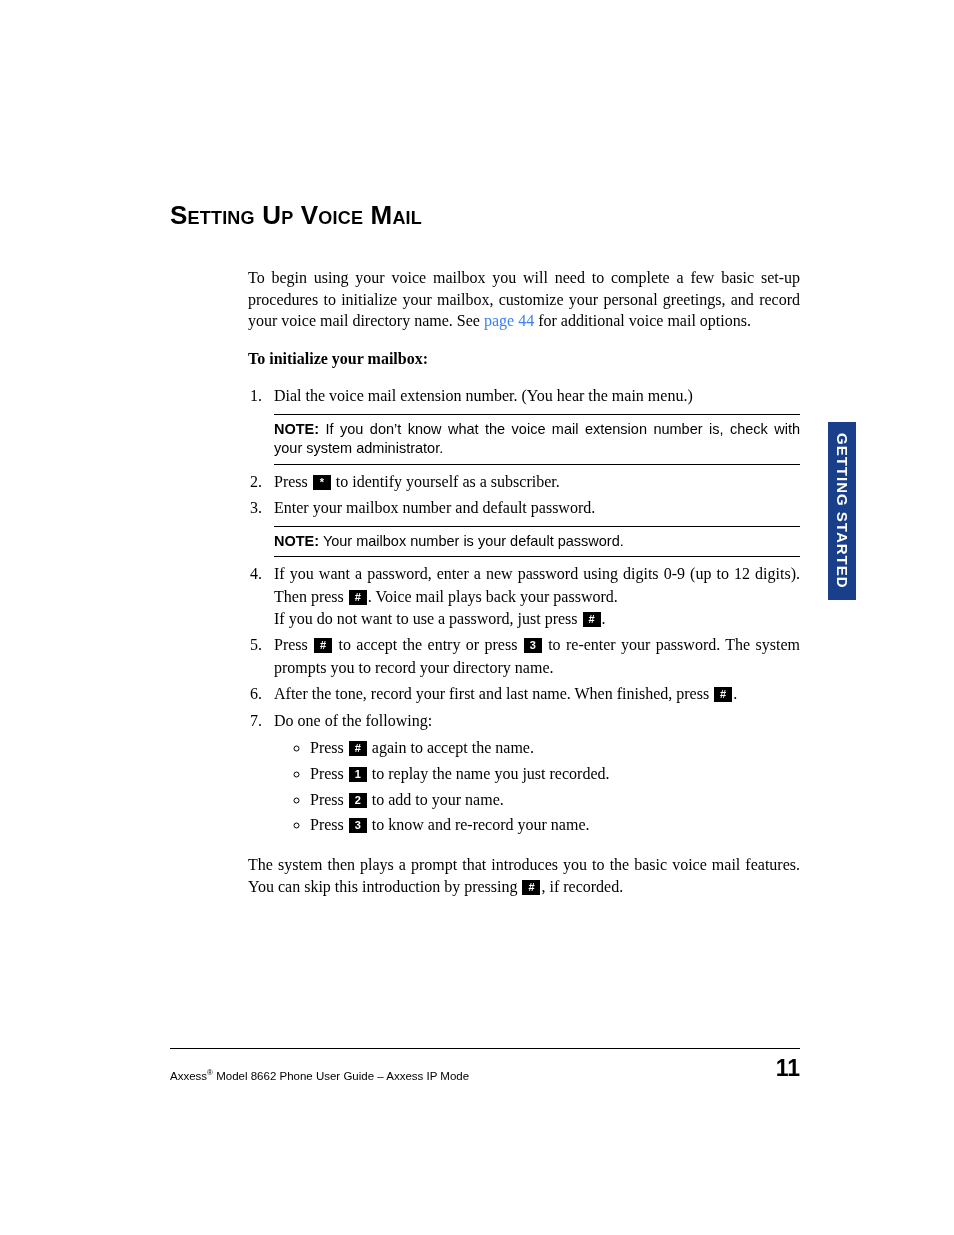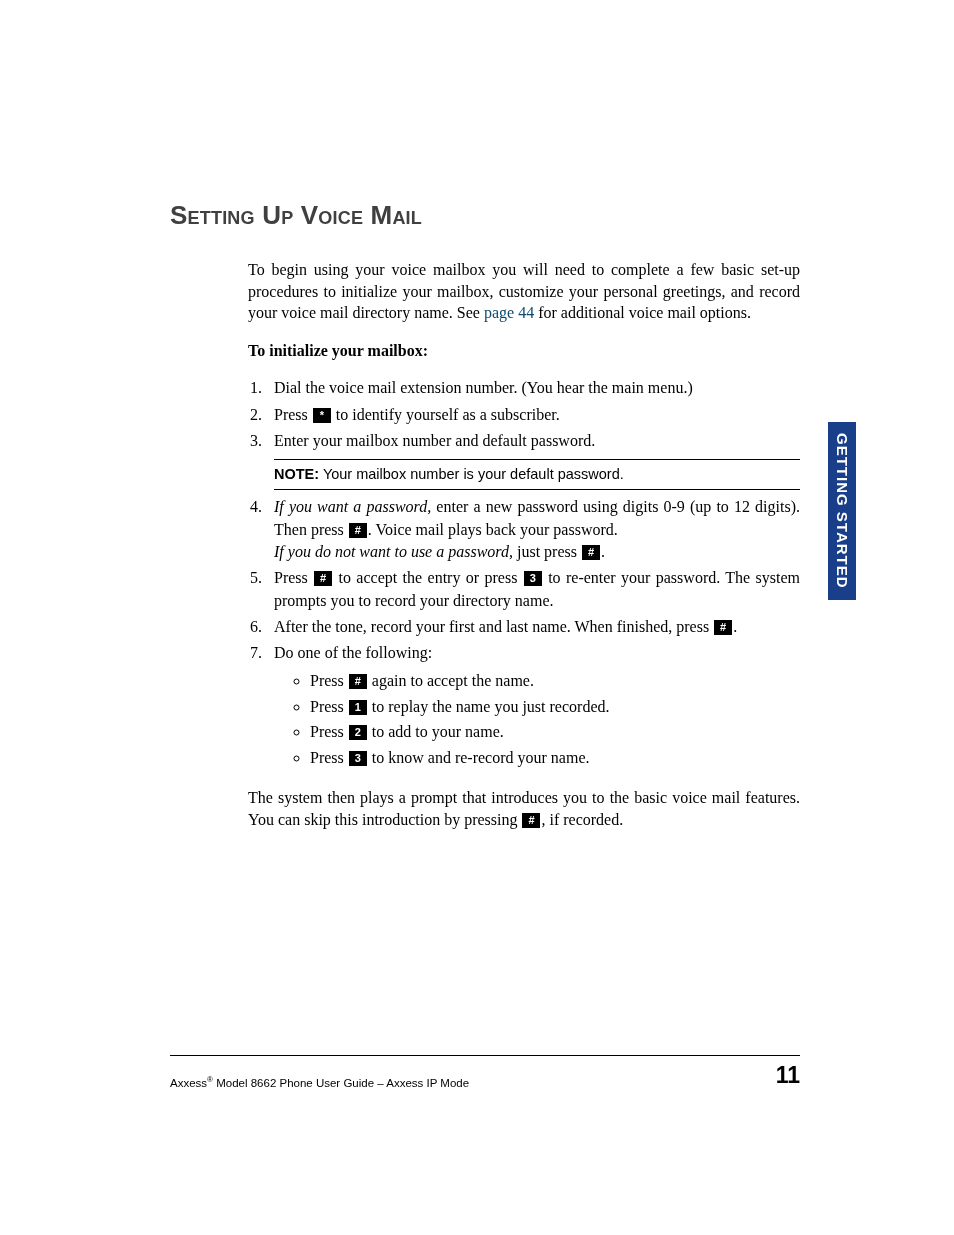--- a/index.html
+++ b/index.html
@@ -20,32 +20,32 @@
   .content {
     position: absolute;
     left: 170px;
     top: 200px;
     width: 630px;
   }
   .h1 {
     font-family: Arial, Helvetica, sans-serif;
     font-variant: small-caps;
     font-weight: bold;
-    color: #404040;
+    color: #000000;
     font-size: 26px;
-    margin-bottom: 28px;
+    margin-bottom: 36px;
     letter-spacing: 0.2px;
   }
   .intro {
     font-size: 16px;
     line-height: 1.35;
     margin-left: 78px;
     text-align: justify;
   }
-  .link { color: #0c4a6e; }
+  .link { color: #3b82f6; }
   .h2 {
     font-family: Arial, Helvetica, sans-serif;
     font-weight: bold;
     font-size: 22px;
     margin-top: 18px;
     margin-bottom: 6px;
     margin-left: 26px;
   }
   .para {
     font-size: 16px;
@@ -89,21 +89,21 @@
     font-family: Arial, Helvetica, sans-serif;
     font-weight: bold;
     font-size: 11px;
     line-height: 13px;
     width: 18px;
     text-align: center;
     vertical-align: 1px;
     padding: 1px 0;
     margin: 0 1px;
   }
-  .italic { font-style: italic; }
+  .italic { }
   ul.subbullets {
     margin: 4px 0 4px 16px;
     padding-left: 20px;
     font-size: 16px;
     line-height: 1.55;
   }
   ul.subbullets li { margin: 1px 0; }
   .sidebar-tab {
     position: absolute;
     right: 98px;
@@ -119,21 +119,21 @@
     align-items: center;
     justify-content: center;
   }
   .sidebar-tab span {
     writing-mode: vertical-rl;
     letter-spacing: 1px;
   }
   .footer {
     position: absolute;
     left: 170px;
-    bottom: 146px;
+    bottom: 153px;
     width: 630px;
     border-top: 1px solid #000;
     padding-top: 6px;
     display: flex;
     justify-content: space-between;
     align-items: flex-end;
     font-family: Arial, Helvetica, sans-serif;
   }
   .footer-left { font-size: 11.5px; }
   .footer-left sup { font-size: 8px; }
@@ -152,20 +152,23 @@
     </p>
 
 
 
 
     <p class="para bold">To initialize your mailbox:</p>
 
     <ol class="steps">
       <li>
         <span>Dial the voice mail extension number. (You hear the main menu.)</span>
+        <div class="notebar">
+          <span class="note-label">NOTE:</span><span> If you don’t know what the voice mail extension number is, check with your system administrator.</span>
+        </div>
       </li>
       <li>
         <span>Press </span><span class="key">*</span><span> to identify yourself as a subscriber.</span>
       </li>
       <li>
         <span>Enter your mailbox number and default password.</span>
         <div class="notebar">
           <span class="note-label">NOTE:</span><span> Your mailbox number is your default password.</span>
         </div>
       </li>

